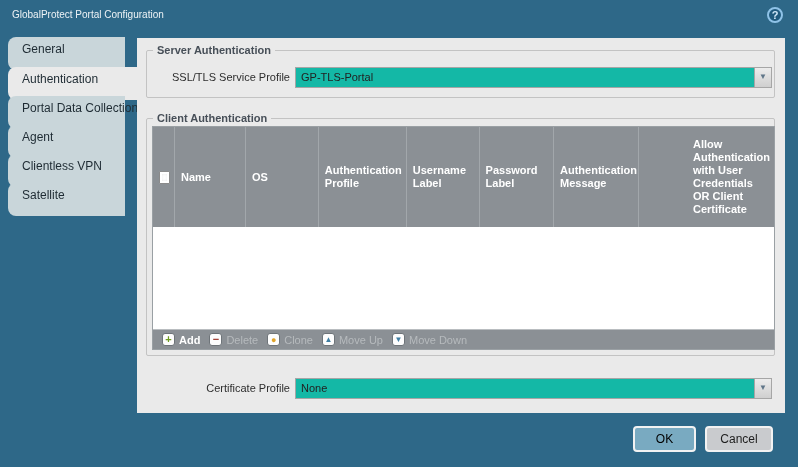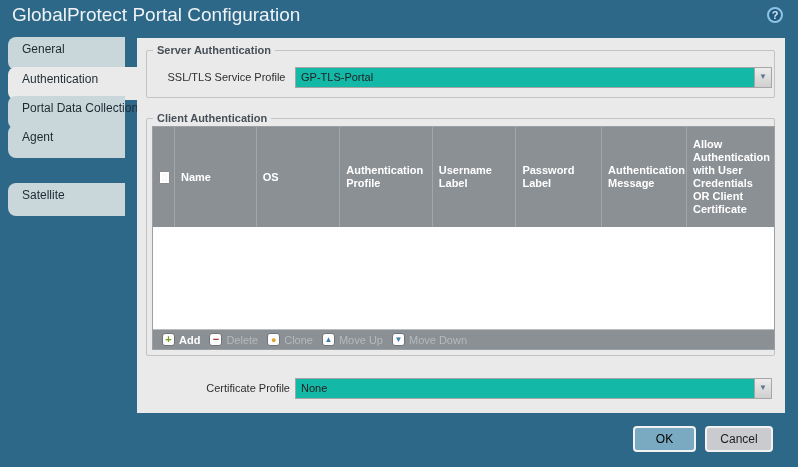--- a/index.html
+++ b/index.html
@@ -2,21 +2,21 @@
 <html><head>
 <meta charset="utf-8">
 <style>
   * { margin:0; padding:0; box-sizing:border-box; }
   body { font-family:"Liberation Sans", sans-serif; background:#555; }
 
   .dialog { position:relative; width:798px; height:467px; background:#2e6888; overflow:hidden; }
 
   
   .titlebar { position:absolute; left:0; top:0; width:798px; height:30px; }
-  .title { position:absolute; left:12px; top:0; line-height:30px; font-size:19px; color:#eef3f6; }
+  .title { position:absolute; left:12px; top:0; line-height:30px; font-size:10px; color:#eef3f6; }
   .help { position:absolute; right:15px; top:7px; width:16px; height:16px; border-radius:50%;
           background:#1f5a7d; border:2px solid #8fc3e8; color:#cfe7f8; font-size:11px; font-weight:bold;
           text-align:center; line-height:12px; cursor:pointer; }
 
   
   .tab { position:absolute; left:8px; width:117px; height:33px; background:#c9d6da;
          border-radius:8px 0 0 8px; font-size:12px; color:#1e2b33; line-height:25px;
          padding-left:14px; cursor:pointer; white-space:nowrap; }
   .tab.selected { width:133px; background:#eaeaea; }
 
@@ -35,21 +35,21 @@
   .combo .btn { position:absolute; right:0; top:0; width:17px; height:19px;
                 background:linear-gradient(#ececec,#cfcfcf); border-left:1px solid #a6a6a6; }
   .combo .btn span { position:absolute; left:4px; top:4px; font-size:8px; color:#607689; }
 
   
   .grid { position:absolute; left:15px; top:88px; width:623px; height:224px; background:#fff;
           border:1px solid #9aa0a4; }
   .g-header { position:absolute; left:0; top:0; width:621px; height:100px; background:#8b9095; display:flex; }
   .hcell { border-right:1px solid #a2a7ab; color:#fff; font-size:11px; font-weight:bold; line-height:13px;
            display:flex; align-items:center; padding:4px 4px 4px 6px; cursor:pointer; }
-  .hcell:last-child { border-right:none; }
+  .hcell:last-child { border-right:none;margin-left:48px; }
   .g-row { position:absolute; left:0; top:100px; width:621px; height:31px; background:#fff; display:flex;
            border-bottom:1px solid #e2e2e2; cursor:pointer; }
   .rcell { border-right:1px solid #e5e5e5; color:#333; font-size:11px; line-height:13px;
            padding:4px 4px 0 6px; overflow:hidden; }
   .cb-col { width:22px; display:flex; align-items:center; justify-content:center; }
   .checkbox { width:13px; height:13px; background:#fff; border:1px solid #8a8a8a; border-radius:1px;
               box-shadow:inset 0 0 0 2px #fff, inset 0 0 4px #c9c9c9; cursor:pointer; }
   .g-row .cb-col { padding-top:0; }
 
   .g-toolbar { position:absolute; left:0; bottom:0; width:621px; height:20px; background:#8b9095;
@@ -79,28 +79,29 @@
 
   <div class="titlebar">
     <div class="title">GlobalProtect Portal Configuration</div>
     <div class="help">?</div>
   </div>
 
   <div class="tab" style="top:37px"><span>General</span></div>
   <div class="tab selected" style="top:67px"><span>Authentication</span></div>
   <div class="tab" style="top:96px"><span>Portal Data Collection</span></div>
   <div class="tab" style="top:125px"><span>Agent</span></div>
+  <div class="tab" style="top:154px"><span>Clientless VPN</span></div>
   <div class="tab" style="top:183px"><span>Satellite</span></div>
 
   <div class="content">
 
     <fieldset class="fs-server">
       <legend>Server Authentication</legend>
     </fieldset>
-    <div class="fld-label" style="left:13px; top:33px;text-align:center;">SSL/TLS Service Profile</div>
+    <div class="fld-label" style="left:0; top:33px;">SSL/TLS Service Profile</div>
     <div class="combo" style="left:158px; top:29px;">
       <div class="val">GP-TLS-Portal</div>
       <div class="btn">
           <span>▼</span>
         </div>
     </div>
 
     <fieldset class="fs-client">
       <legend>Client Authentication</legend>
     </fieldset>

